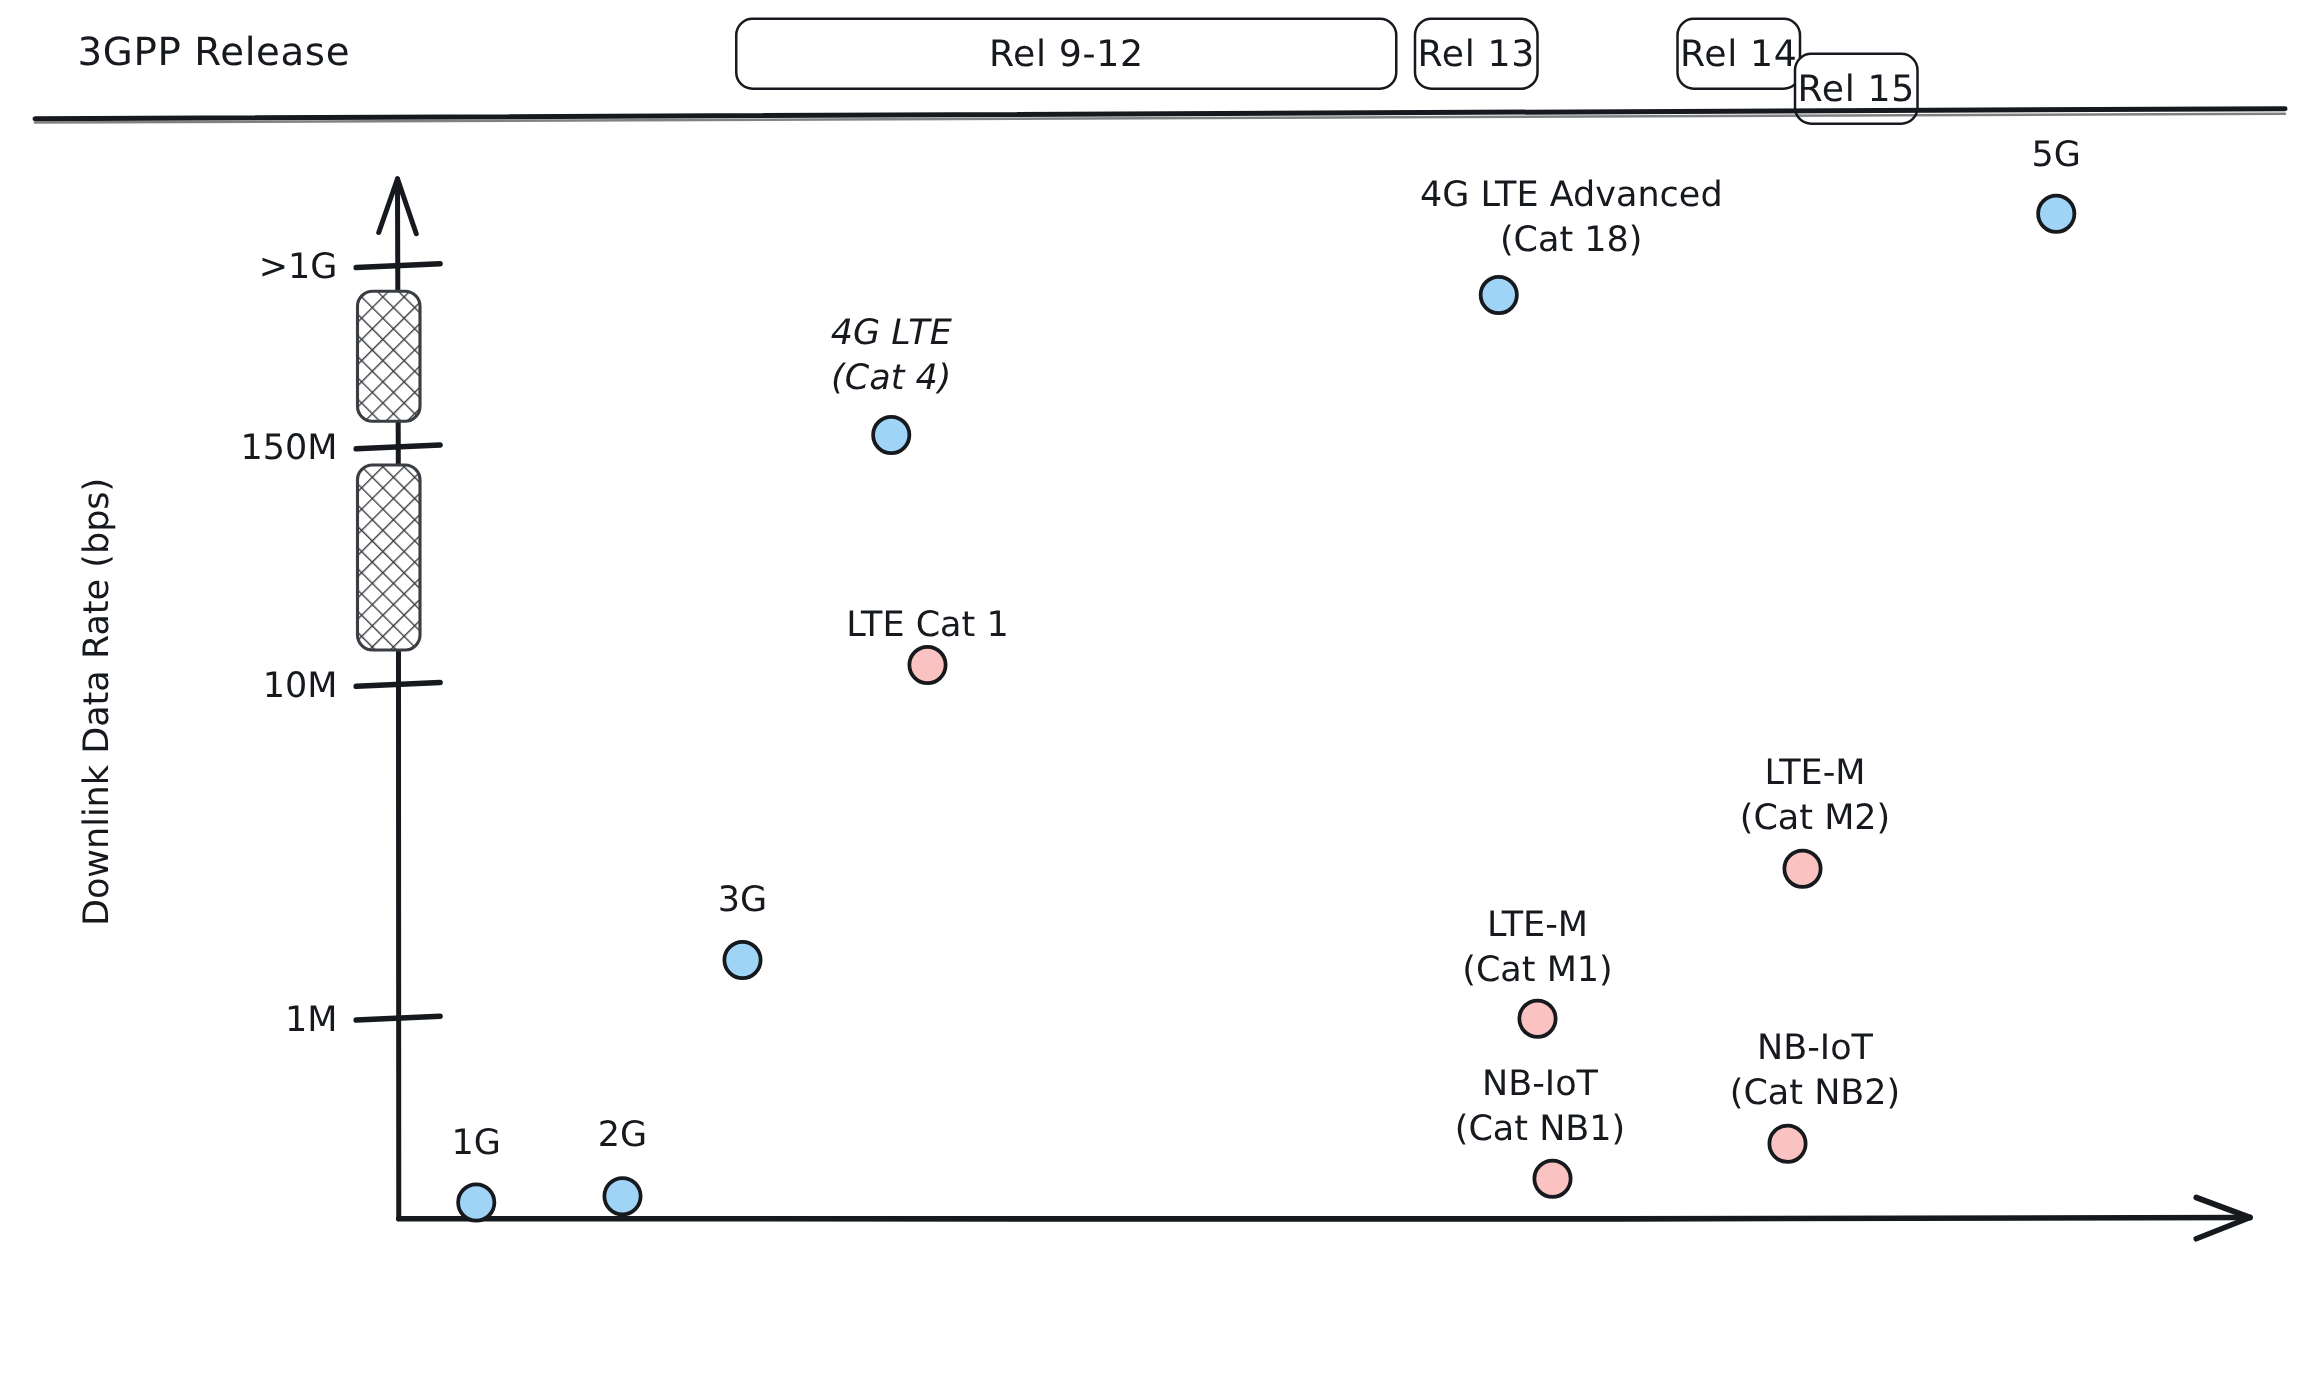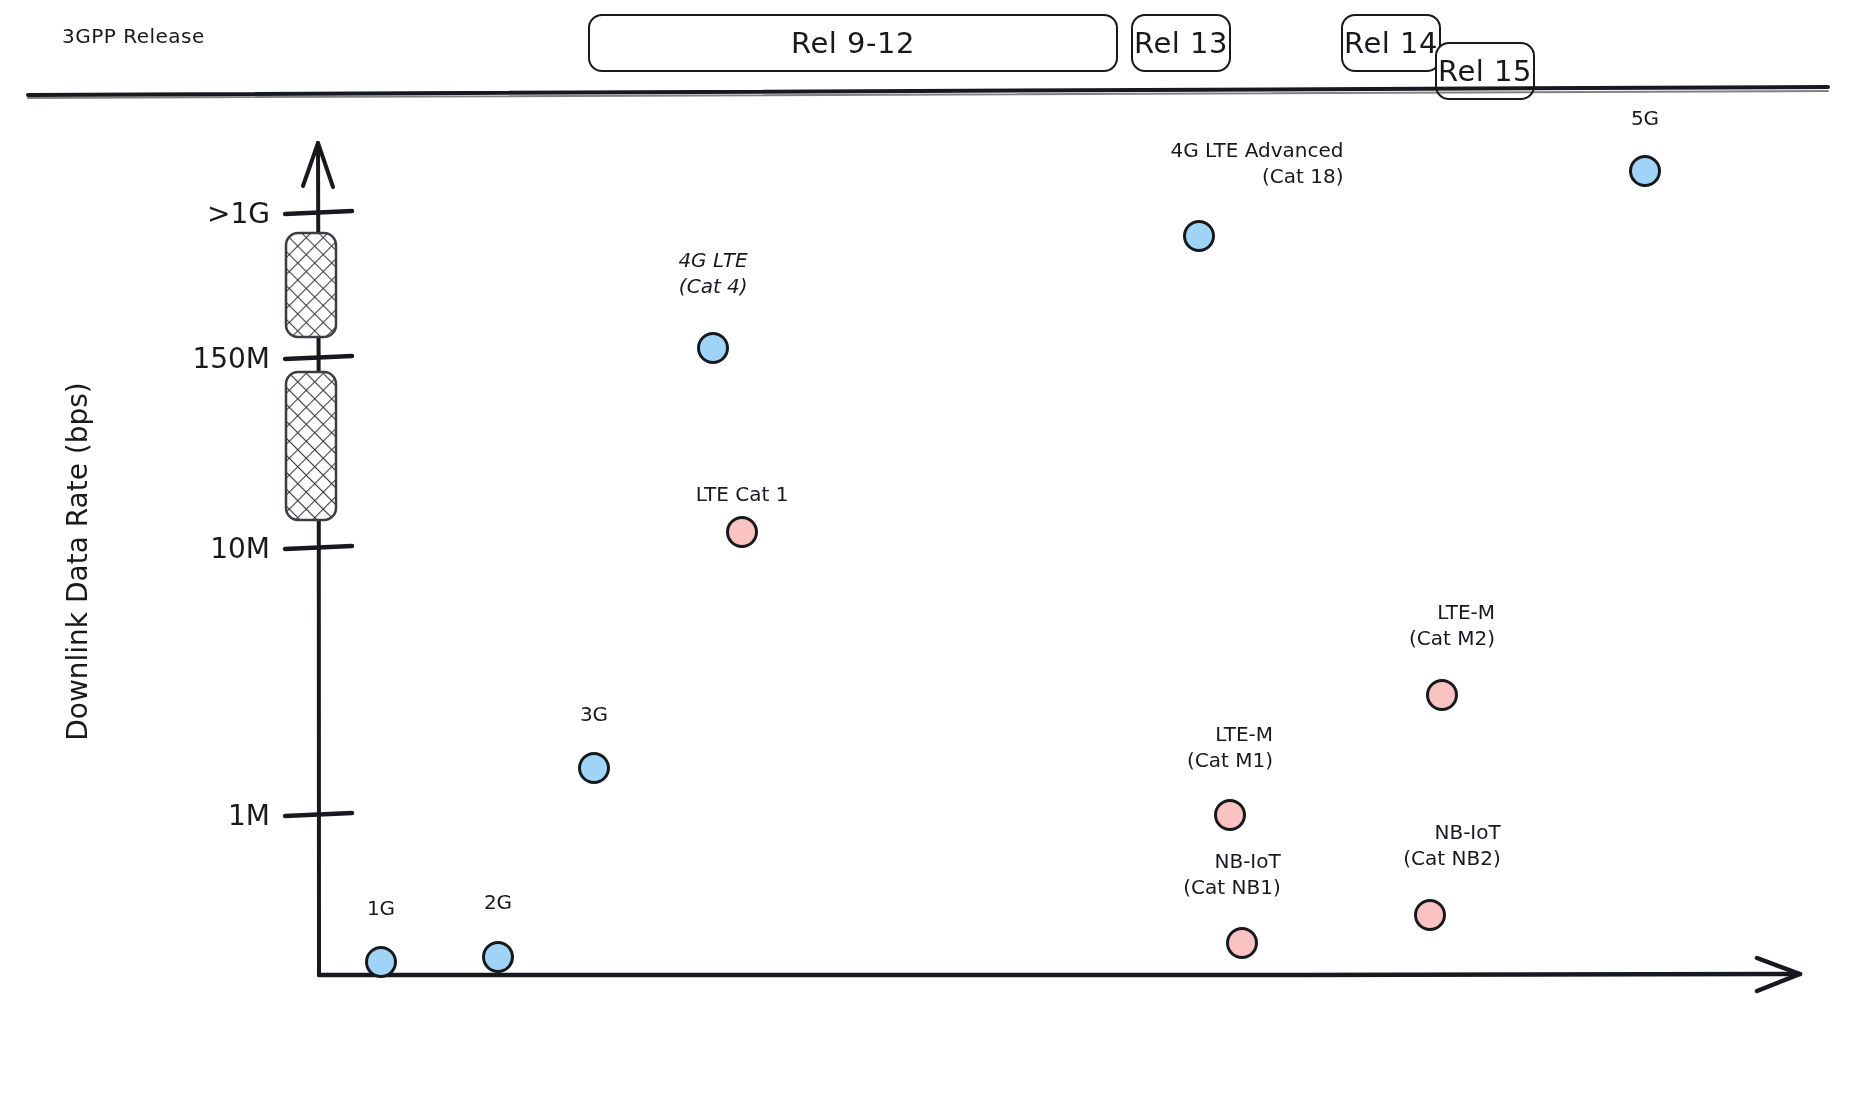--- a/index.html
+++ b/index.html
@@ -16,21 +16,21 @@
     height: 1112px;
     background: #ffffff;
     overflow: hidden;
   }
 
   
   .header-title {
     position: absolute;
     left: 62px;
     top: 24px;
-    font-size: 20px;
+    font-size: 31px;
     color: #16191d;
     letter-spacing: 0.5px;
     white-space: nowrap;
   }
   .rel-box {
     position: absolute;
     box-sizing: border-box;
     border: 2.4px solid #16191d;
     border-radius: 14px;
     background: #ffffff;
@@ -91,24 +91,24 @@
     box-sizing: border-box;
     border-radius: 50%;
     border: 3px solid #16191d;
     transform: translate(-50%, -50%);
   }
   .dot.blue  { background: #9fd4f7; }
   .dot.pink  { background: #fbc2c2; }
 
   .point-label {
     position: absolute;
-    font-size: 20px;
+    font-size: 28px;
     line-height: 1.28;
     color: #16191d;
-    text-align: right;
+    text-align: center;
     white-space: pre;
     transform: translate(-50%, 0);
   }
 </style>
 </head>
 <body>
 
 <div id="root">
 
   <div class="header-title">3GPP Release</div>

